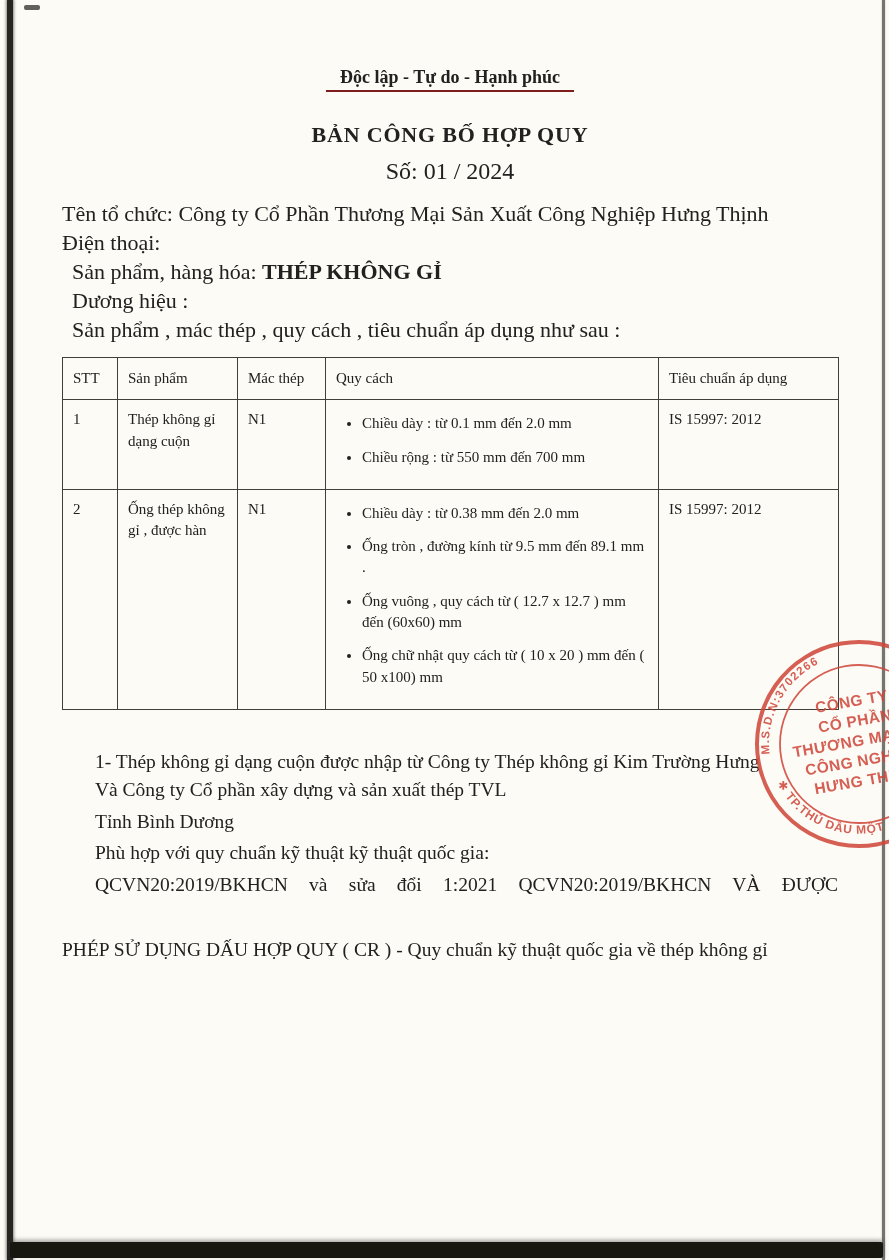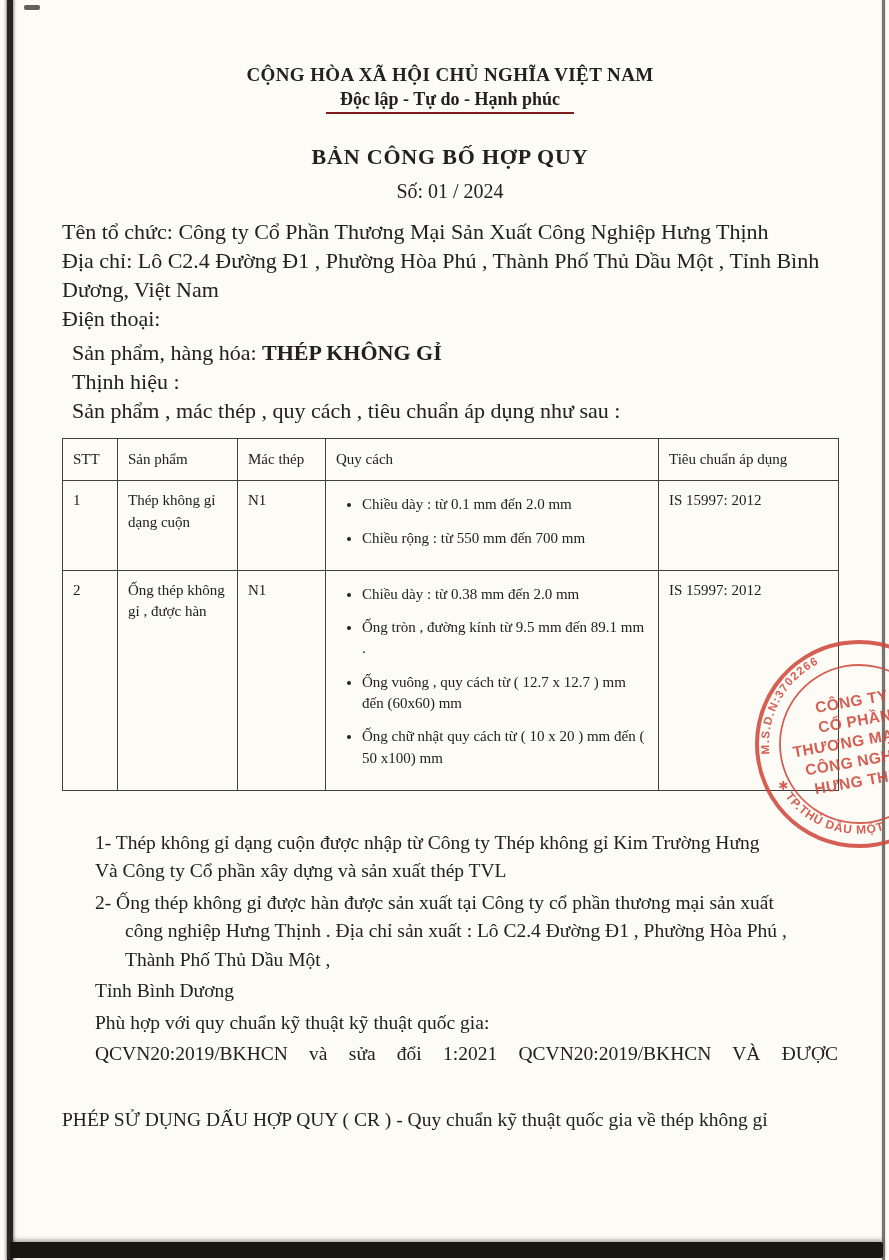--- a/index.html
+++ b/index.html
@@ -43,25 +43,25 @@
   }
   .motto-wrap{margin-top:3px;}
   .motto{
     display:inline-block;font-size:18px;font-weight:bold;
     padding:0 14px 2px 14px;
     border-bottom:2px solid #7f1d1d;
   }
   .doc-title{
     margin-top:30px;font-size:22px;font-weight:bold;letter-spacing:.8px;
   }
-  .doc-no{margin-top:10px;font-size:20px;}
+  .doc-no{margin-top:10px;font-size:24px;}
   .body-block{margin-top:14px;font-size:22px;line-height:29px;}
   .line{display:block;}
   .indent-sm{margin-left:10px;}
-  .gap-top{margin-top:5px;}
+  .gap-top{}
   b.inlinebold{font-weight:bold;}
   
   table.spec{
     width:100%;border-collapse:collapse;margin-top:13px;
     font-size:15px;line-height:1.42;
     table-layout:fixed;
   }
   table.spec th,table.spec td{
     border:1px solid #403f3a;
     vertical-align:top;
@@ -111,36 +111,34 @@
 
 <div class="page">
 
   <div class="edge-left"></div>
   <div class="edge-right"></div>
   <div class="edge-bottom"></div>
   <div class="speck"></div>
 
   <div class="content">
 
-    <div class="center national-title">CỘNG HÒA XÃ HỘI CHỦ NGHĨA VIỆT NAM</div>
 
     <div class="center motto-wrap">
       <span class="motto">Độc lập - Tự do - Hạnh phúc</span>
     </div>
 
     <div class="center doc-title">BẢN CÔNG BỐ HỢP QUY</div>
 
     <div class="center doc-no">Số: 01 / 2024</div>
 
     <div class="body-block">
       <span class="line">Tên tổ chức: Công ty Cổ Phần Thương Mại Sản Xuất Công Nghiệp Hưng Thịnh</span>
-      <span class="line">Địa chỉ: Lô C2.4 Đường Đ1 , Phường Hòa Phú , Thành Phố Thủ Dầu Một , Tỉnh Bình Dương, Việt Nam</span>
       <span class="line">Điện thoại:</span>
       <span class="line indent-sm gap-top"><span>Sản phẩm, hàng hóa: </span><b class="inlinebold">THÉP KHÔNG GỈ</b></span>
-      <span class="line indent-sm">Thịnh hiệu :</span>
+      <span class="line indent-sm">Dương hiệu :</span>
       <span class="line indent-sm">Sản phẩm , mác thép , quy cách , tiêu chuẩn áp dụng như sau :</span>
     </div>
 
     <table class="spec">
       <colgroup>
         <col class="c-stt">
           <col class="c-sp">
           <col class="c-mt">
           <col class="c-qc">
           <col class="c-tc">
@@ -182,25 +180,20 @@
           <td class="tc">IS 15997: 2012</td>
         </tr>
       </tbody>
     </table>
 
     <div class="notes">
       <div class="note-block">
         <span class="line">1- Thép không gỉ dạng cuộn được nhập từ Công ty Thép không gỉ Kim Trường Hưng</span>
         <span class="line">Và Công ty Cổ phần xây dựng và sản xuất thép TVL</span>
       </div>
-      <div class="note-block note2">
-        <span class="line">2- Ống thép không gỉ được hàn được sản xuất tại Công ty cổ phần thương mại sản xuất</span>
-        <span class="line cont">công nghiệp Hưng Thịnh . Địa chỉ sản xuất : Lô C2.4 Đường Đ1 , Phường Hòa Phú ,</span>
-        <span class="line cont">Thành Phố Thủ Dầu Một ,</span>
-      </div>
       <div class="note-block">Tỉnh Bình Dương</div>
       <div class="note-block">Phù hợp với quy chuẩn kỹ thuật kỹ thuật quốc gia:</div>
       <div class="qcvn">
         <span class="l1">QCVN20:2019/BKHCN và sửa đổi 1:2021 QCVN20:2019/BKHCN VÀ ĐƯỢC</span>
         <span class="l2">PHÉP SỬ DỤNG DẤU HỢP QUY ( CR ) -  Quy chuẩn kỹ thuật quốc gia về thép không gỉ</span>
       </div>
     </div>
 
   </div>
 

